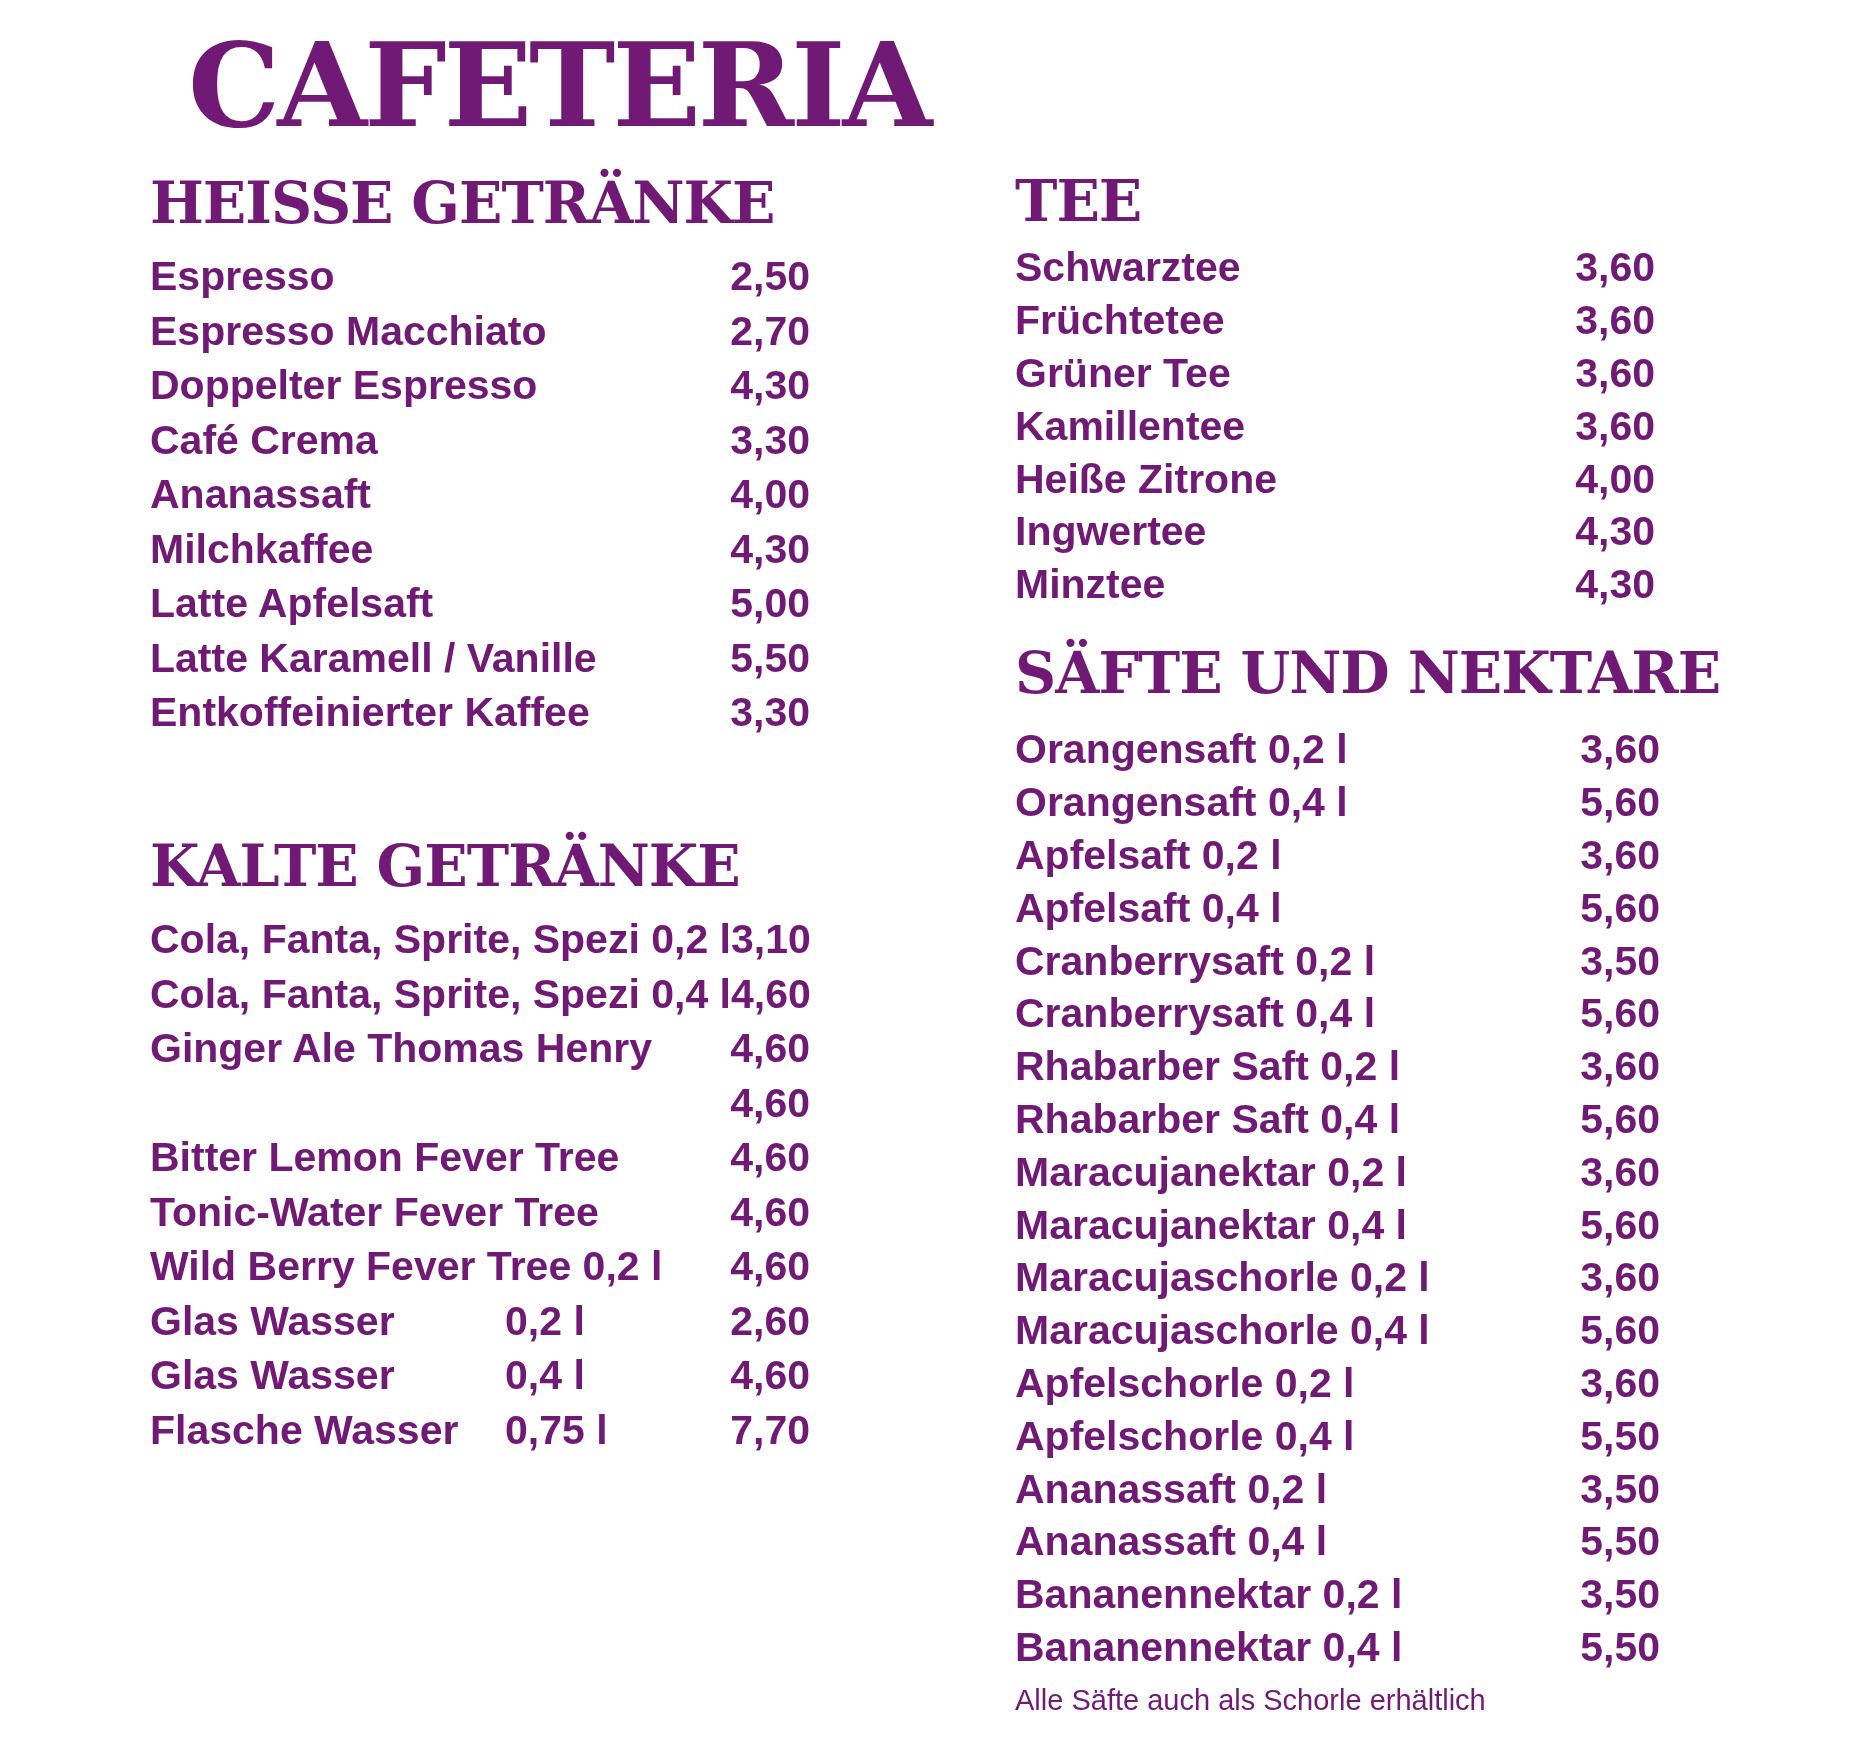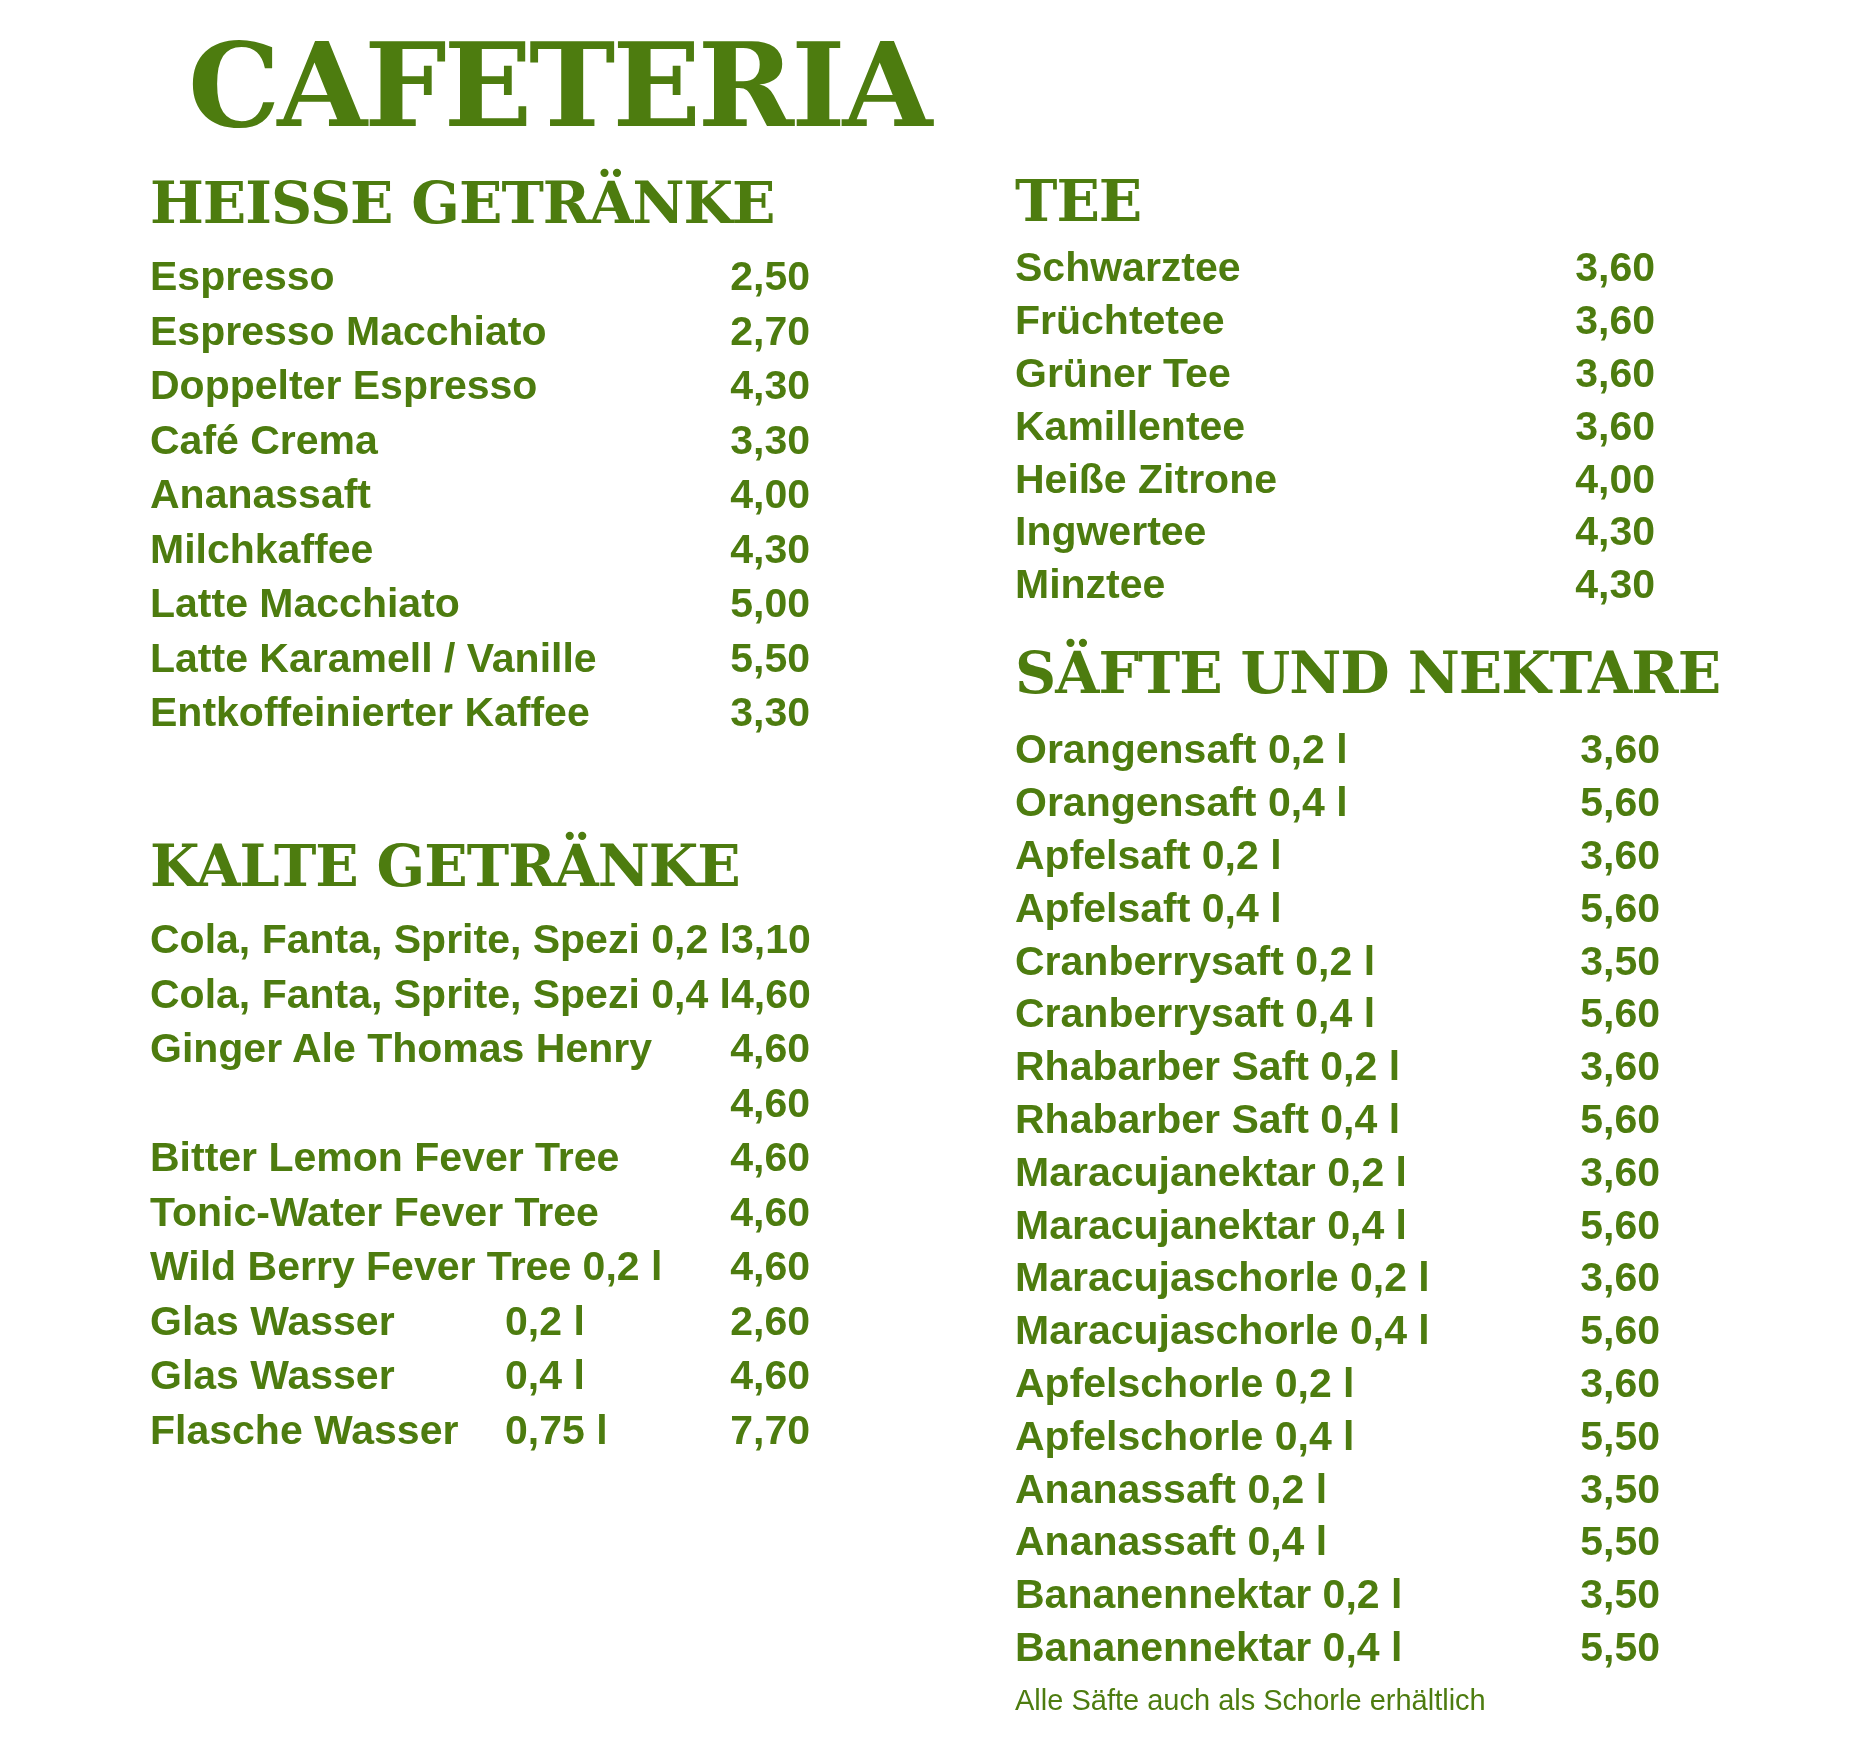--- a/index.html
+++ b/index.html
@@ -1,21 +1,21 @@
 <!DOCTYPE html>
 <html><head>
 <meta charset="utf-8">
 <style>
   html, body { margin: 0; padding: 0; background: #ffffff; }
   .page {
     position: relative;
     width: 1851px;
     height: 1755px;
     background: #ffffff;
-    color: #4d7c0f;
+    color: #701a75;
     font-family: "Liberation Sans", sans-serif;
     overflow: hidden;
   }
   .title {
     position: absolute;
     left: 188px;
     top: 22px;
     font-family: "DejaVu Serif", serif;
     font-weight: bold;
     font-size: 116px;
@@ -101,21 +101,21 @@
     <span class="item-price">4,00</span>
   </div>
 
   <div class="row">
     <span class="item-name">Milchkaffee</span>
 
     <span class="item-price">4,30</span>
   </div>
 
   <div class="row">
-    <span class="item-name">Latte Macchiato</span>
+    <span class="item-name">Latte Apfelsaft</span>
 
     <span class="item-price">5,00</span>
   </div>
 
   <div class="row">
     <span class="item-name">Latte Karamell / Vanille</span>
 
     <span class="item-price">5,50</span>
   </div>
 

